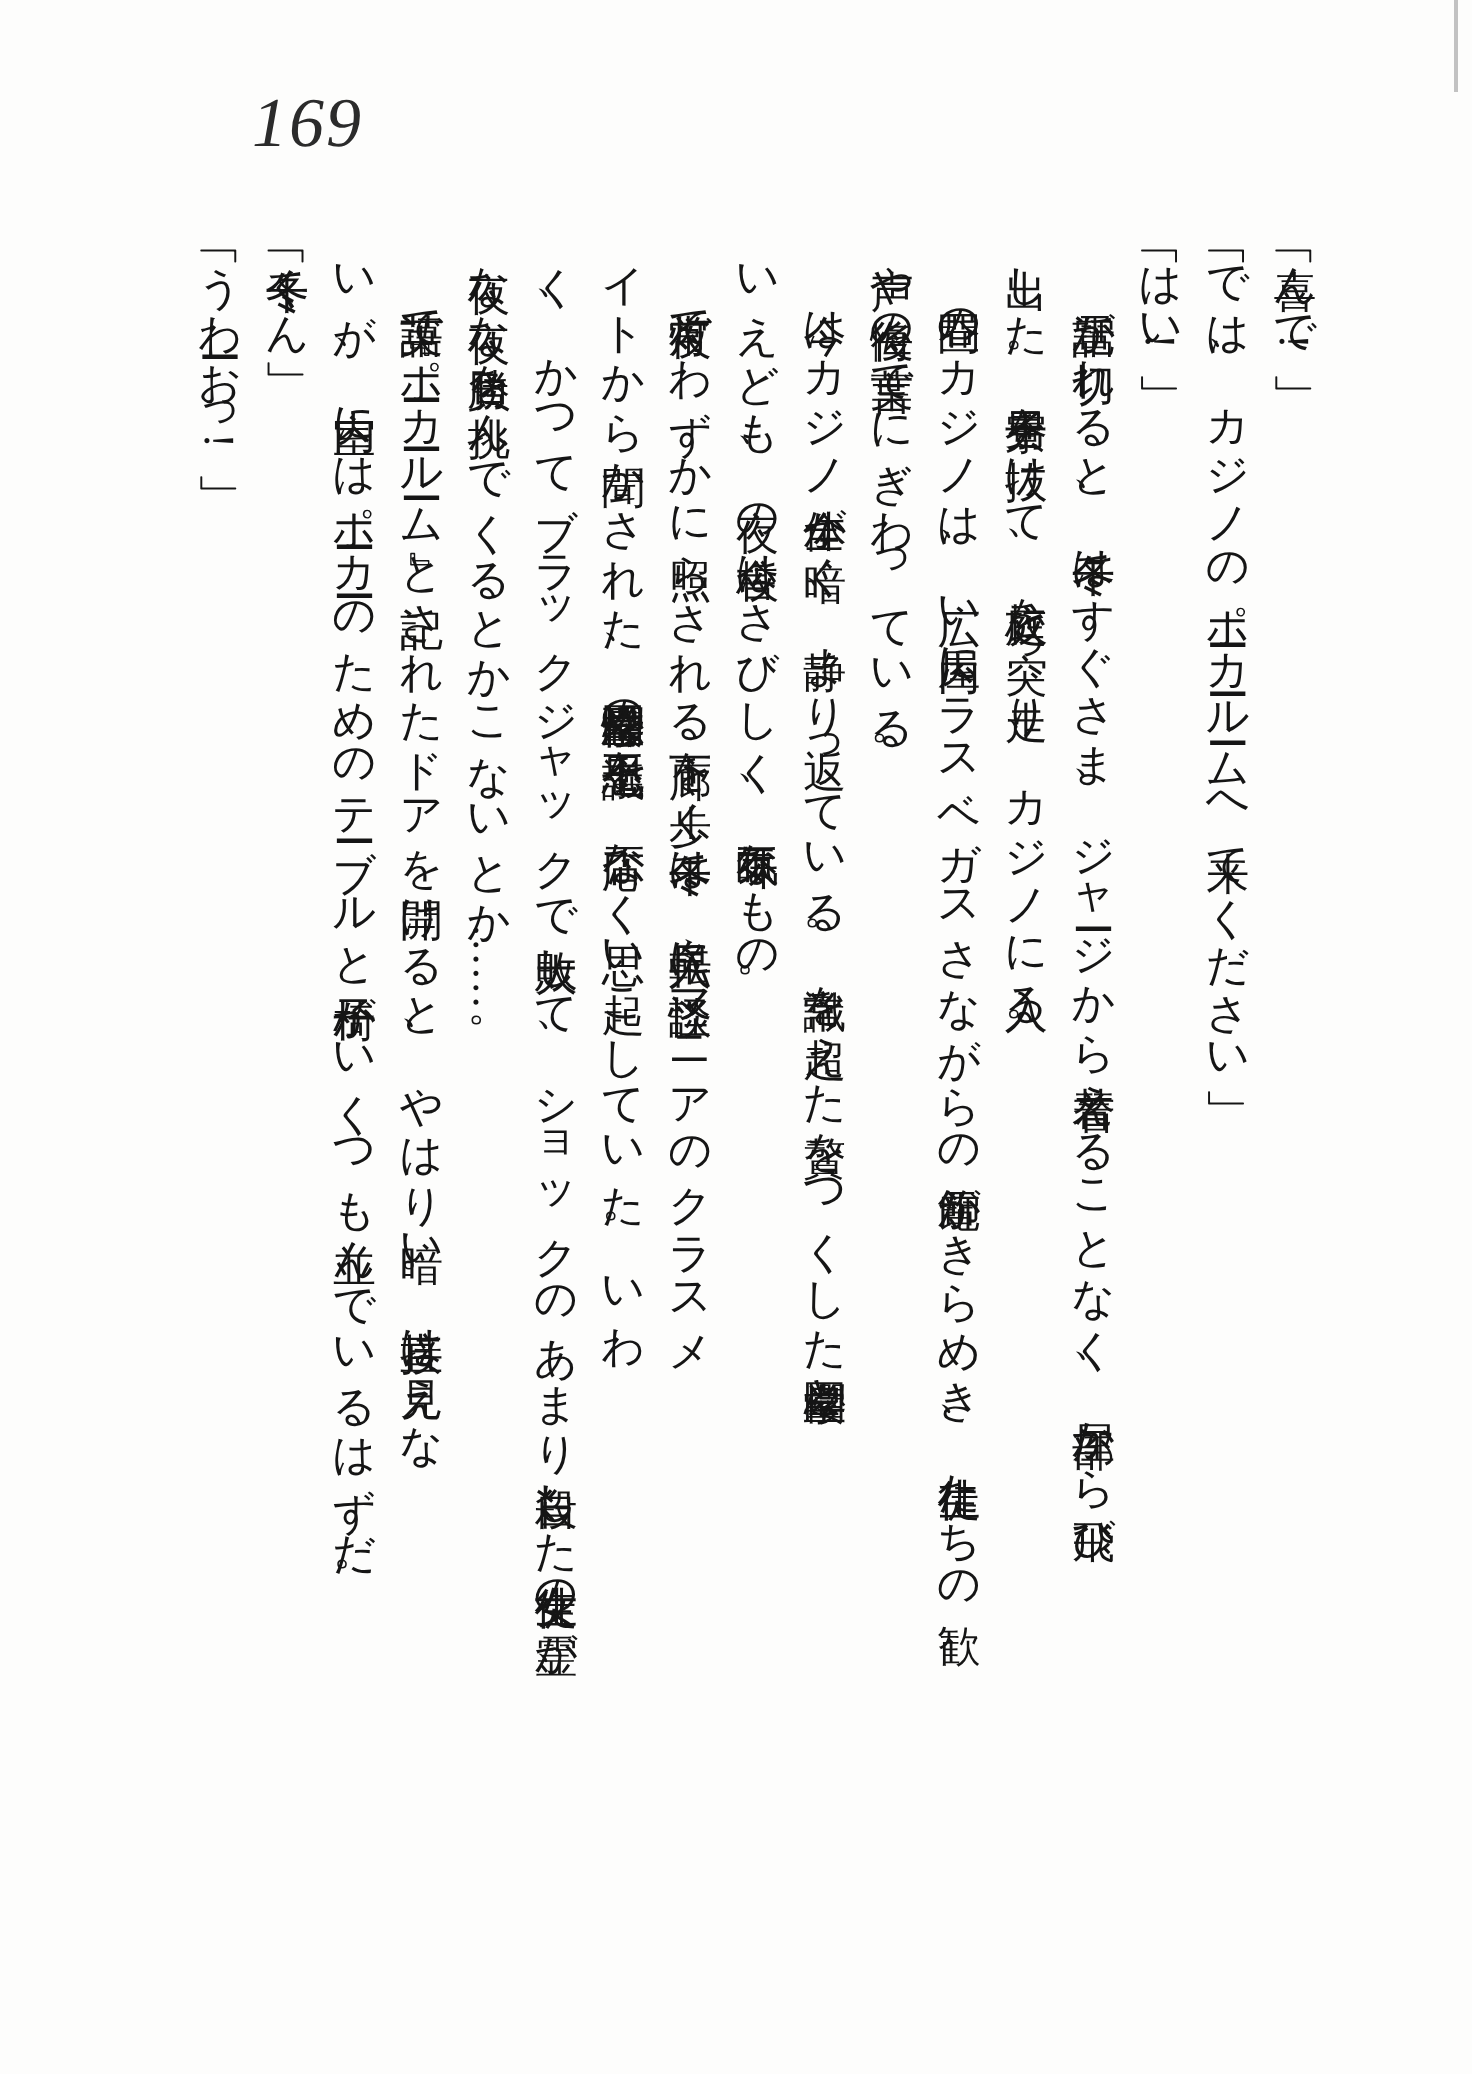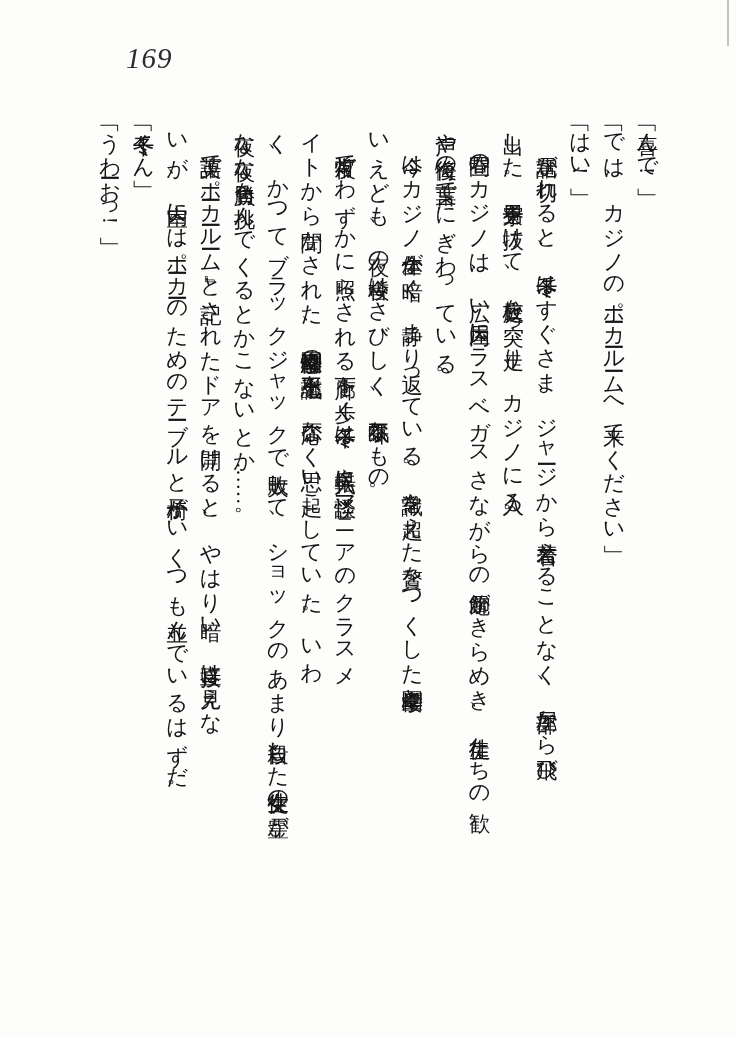--- a/index.html
+++ b/index.html
@@ -15,21 +15,21 @@
     font-family: "Liberation Serif", "DejaVu Serif", serif;
   }
   .page {
     position: absolute;
     inset: 0;
   }
   .page-number {
     position: absolute;
     top: 44px;
     left: 126px;
-    font-size: 29px;
+    font-size: 35px;
     font-style: italic;
     color: #2b2b2b;
     letter-spacing: 1px;
     line-height: 1;
   }
   .text-block {
     position: absolute;
     top: 118px;
     right: 73px;
     height: 852px;

